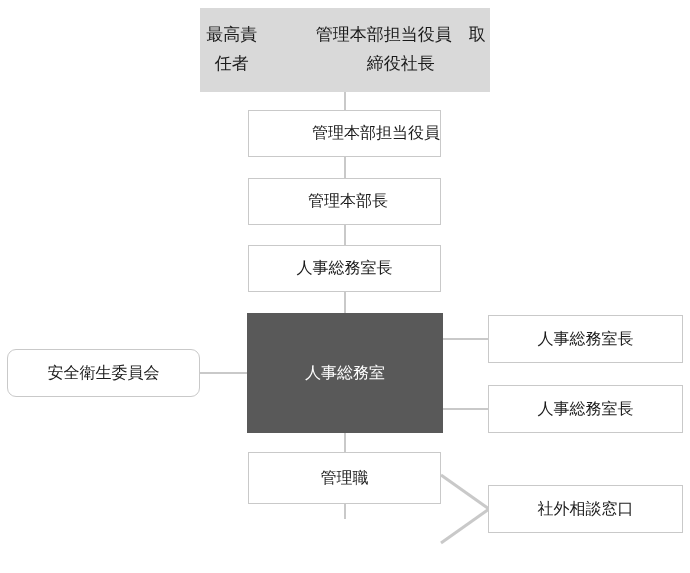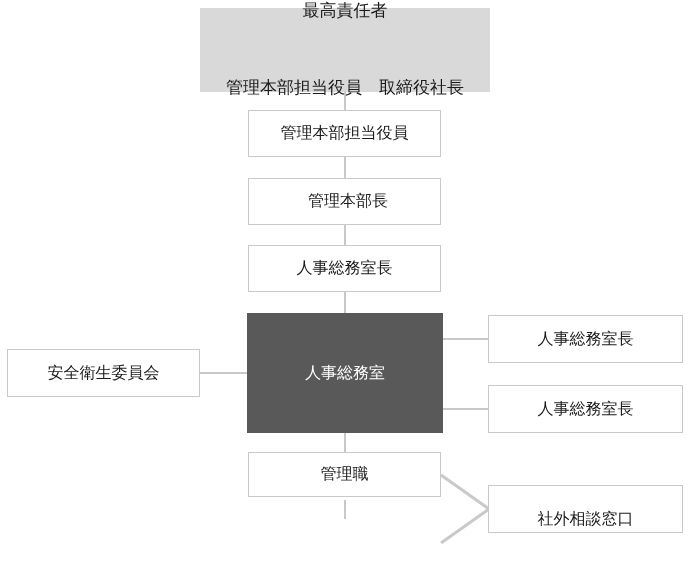--- a/index.html
+++ b/index.html
@@ -21,55 +21,55 @@
     position: relative;
     width: 690px;
     height: 573px;
     background: #ffffff;
     overflow: hidden;
   }
   .node {
     position: absolute;
     box-sizing: border-box;
     display: flex;
-    flex-direction: column;
+    flex-direction: row;
     align-items: center;
     justify-content: center;
     text-align: center;
     color: var(--text);
     font-size: 16px;
     line-height: 1.55;
     background: var(--box-background);
     border: 1px solid var(--box-border);
     z-index: 2;
     gap: 48px;
   }
   .node-top {
     left: 200px; top: 8px; width: 290px; height: 84px;
     background: var(--top-box-background);
     border: none;
     font-size: 17px;
     line-height: 1.7;
   }
-  .node-exec   { left: 248px; top: 110px; width: 193px; height: 47px; }
+  .node-exec   { left: 248px; top: 110px; width: 193px; height: 47px; justify-content: flex-end; }
   .node-hq     { left: 248px; top: 178px; width: 193px; height: 47px; padding-left: 7px; }
   .node-hr     { left: 248px; top: 245px; width: 193px; height: 47px; }
   .node-center {
     left: 247px; top: 313px; width: 196px; height: 120px;
     background: var(--highlight-box-background);
     color: var(--highlight-box-text);
     border: none;
     line-height: 1.7;
   }
-  .node-safety { left: 7px;   top: 349px; width: 193px; height: 48px; }
+  .node-safety { left: 7px;   top: 349px; width: 193px; height: 48px; border-radius: 9px; }
   .node-right1 { left: 488px; top: 315px; width: 195px; height: 48px; }
   .node-right2 { left: 488px; top: 385px; width: 195px; height: 48px; }
-  .node-mgr    { left: 248px; top: 452px; width: 193px; height: 45px; align-items: center; }
+  .node-mgr    { left: 248px; top: 452px; width: 193px; height: 52px; align-items: center; }
   .node-emp    { left: 248px; top: 519px; width: 193px; height: 48px; }
-  .node-ext    { left: 488px; top: 485px; width: 195px; height: 48px; justify-content: flex-end; }
+  .node-ext    { left: 488px; top: 485px; width: 195px; height: 48px; }
 
   .line {
     position: absolute;
     background: var(--connector);
     z-index: 1;
   }
   .v { width: 2px; left: 344px; }
   .v1 { top: 92px;  height: 18px; }
   .v2 { top: 157px; height: 21px; }
   .v3 { top: 225px; height: 20px; }

